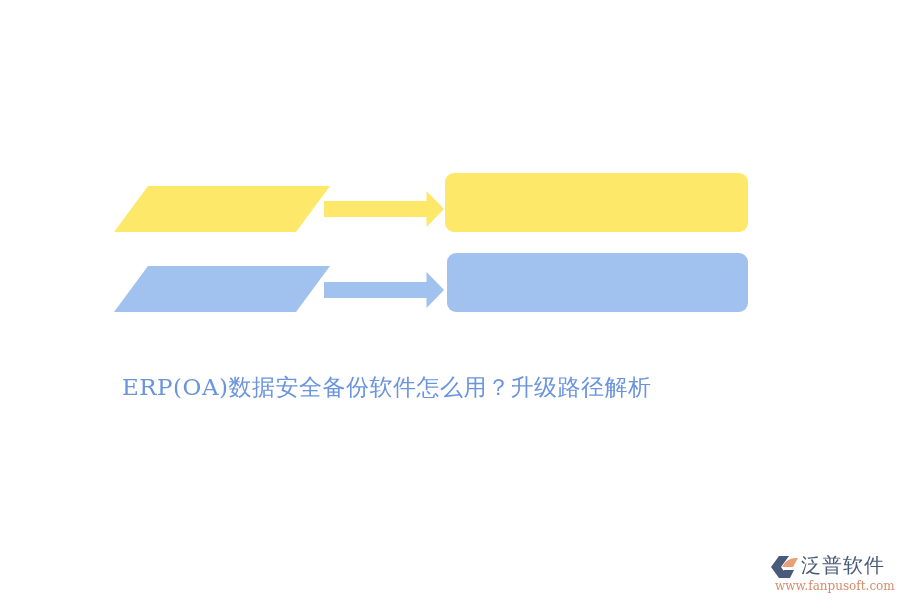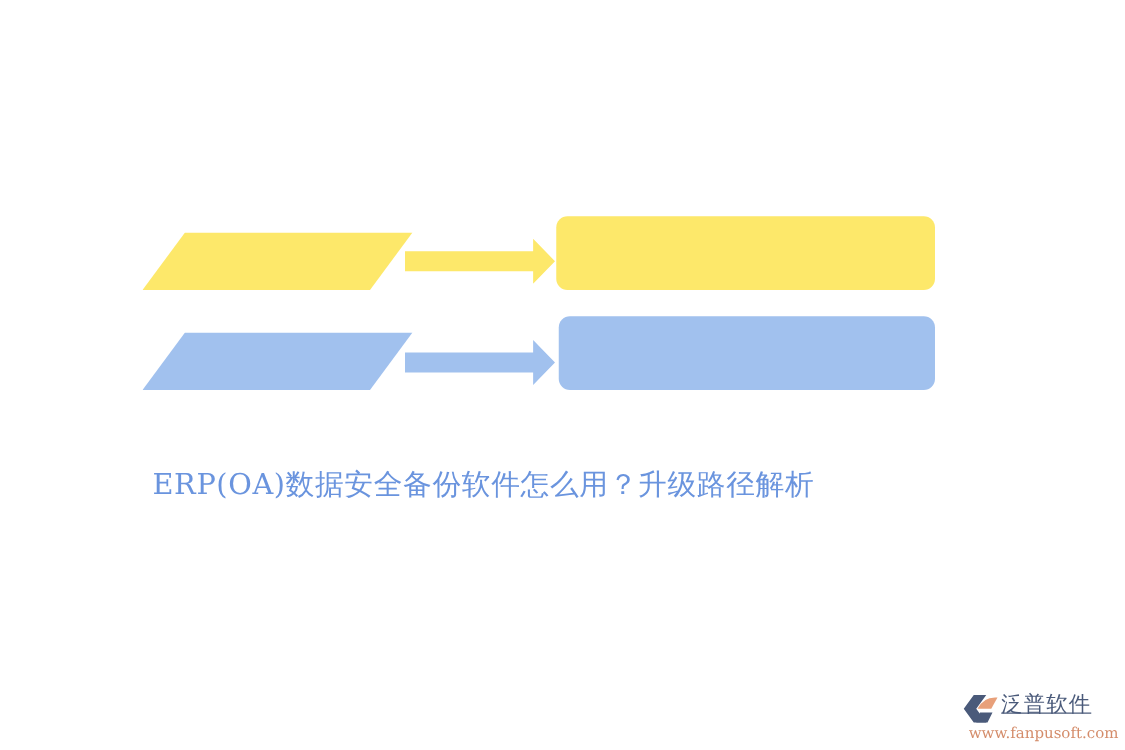--- a/index.html
+++ b/index.html
@@ -11,22 +11,22 @@
     .title {
       position: absolute; left: 122px; top: 372px; width: 660px;
       font-family: "DejaVu Serif", "Liberation Serif", serif;
       font-size: 23px; color: #6a94de; letter-spacing: 0.5px; white-space: nowrap;
     }
     .logo {
       position: absolute; left: 767px; top: 552px; width: 130px; height: 44px;
     }
     .logo-text {
       position: absolute; left: 34px; top: 0px;
-      font-family: "DejaVu Sans", sans-serif; font-size: 17px; color: #4a5a7a;
-      letter-spacing: 1px; white-space: nowrap; text-decoration: underline;
+      font-family: "DejaVu Sans", sans-serif; font-size: 20px; color: #4a5a7a;
+      letter-spacing: 1px; white-space: nowrap;
     }
     .logo-url {
       position: absolute; left: 8px; top: 27px;
       font-family: "DejaVu Serif", serif; font-size: 12px; color: #d48c6a; white-space: nowrap;
     }
   </style>
 </head>
 <body>
 
 <svg class="shape" style="left:114px;top:186px" width="218" height="46">

